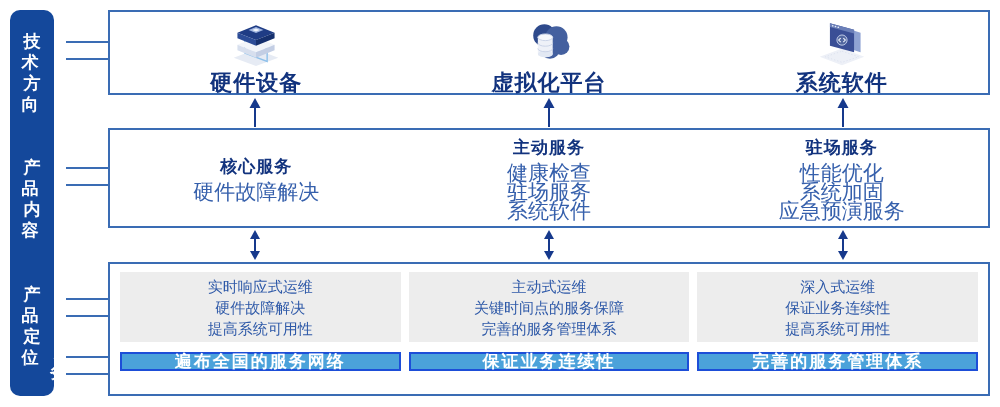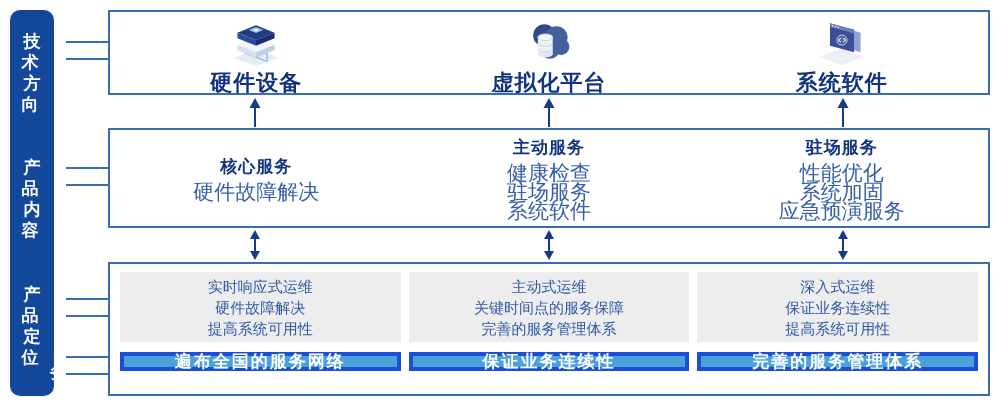--- a/index.html
+++ b/index.html
@@ -90,21 +90,21 @@
     height: 70px;
     background: #EDEDED;
     display: flex; flex-direction: column; align-items: center; justify-content: center;
     text-align: center;
   }
   .pos-line { font-size: 15px; color: #2E59A8; line-height: 21px; }
   .adv-banner {
     margin-top: 10px;
     height: 19px;
     background: #4BA2DA;
-    border: 4px solid #1d4ed8;
+    border: 2px solid #1d4ed8;
     display: flex; align-items: center; justify-content: center;
     color: #ffffff; font-size: 17px; font-weight: bold;
     letter-spacing: 2px;
   }
 </style>
 </head>
 <body>
 
 <div class="canvas">
 

